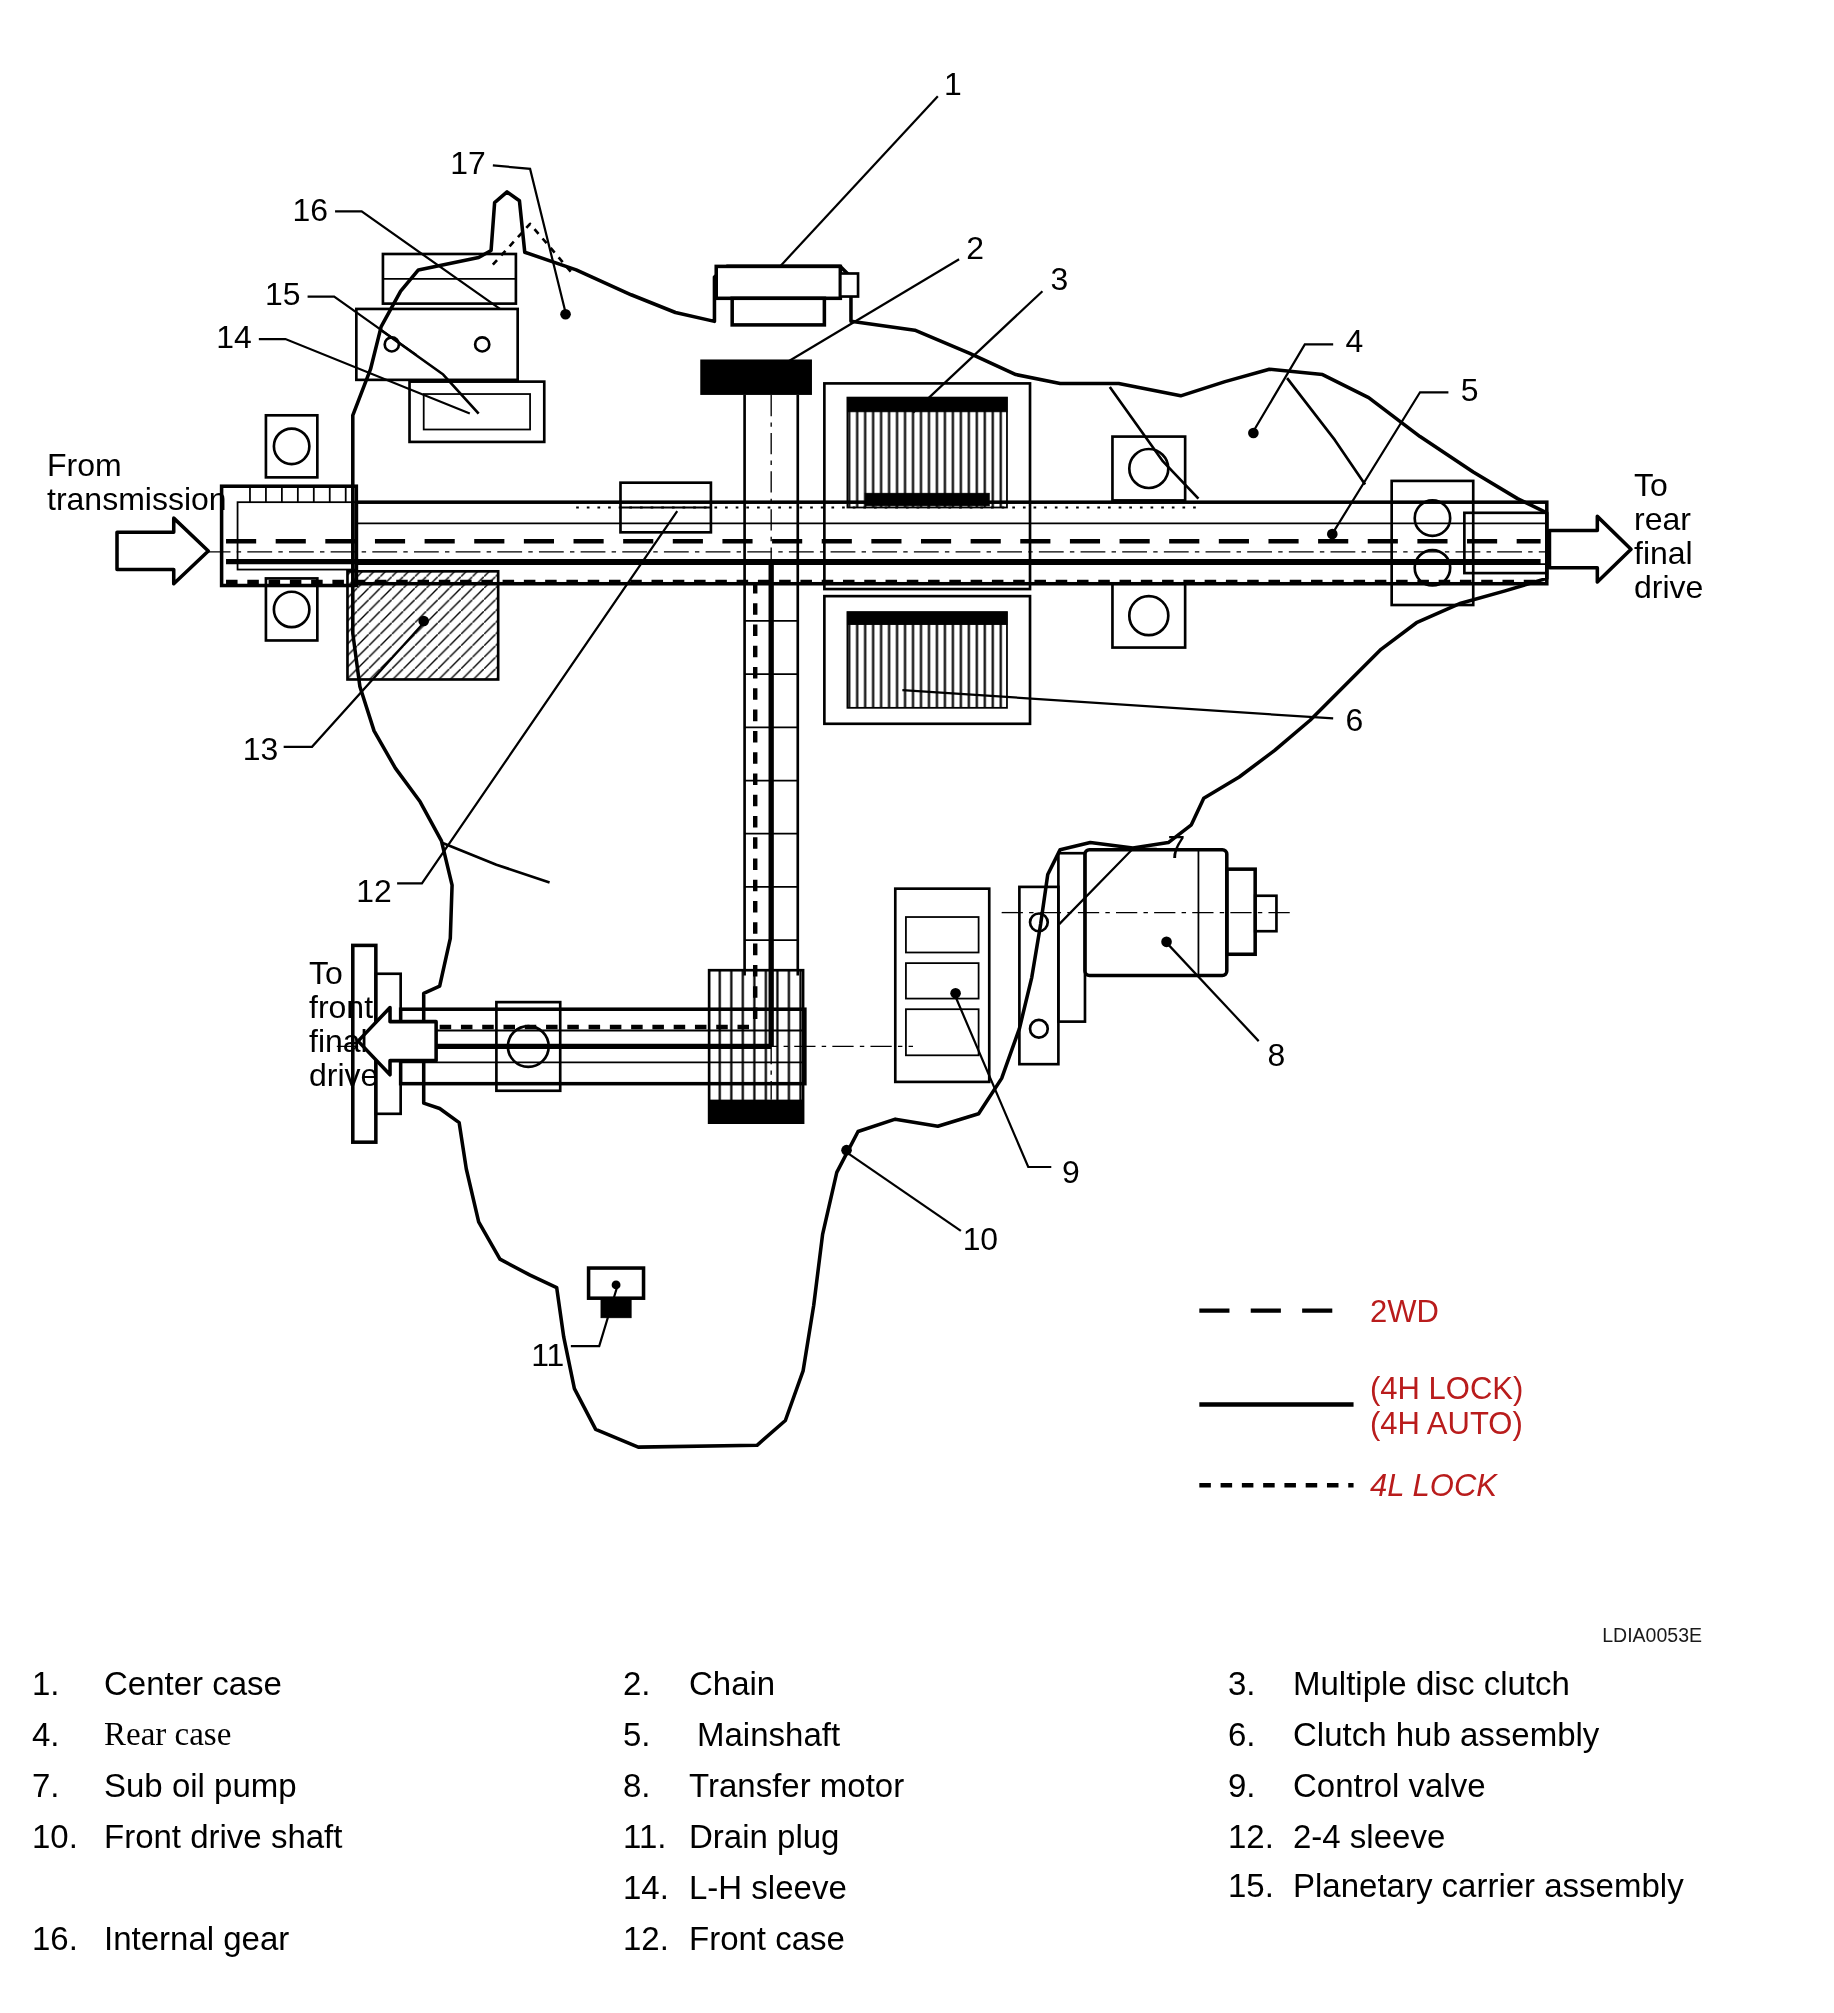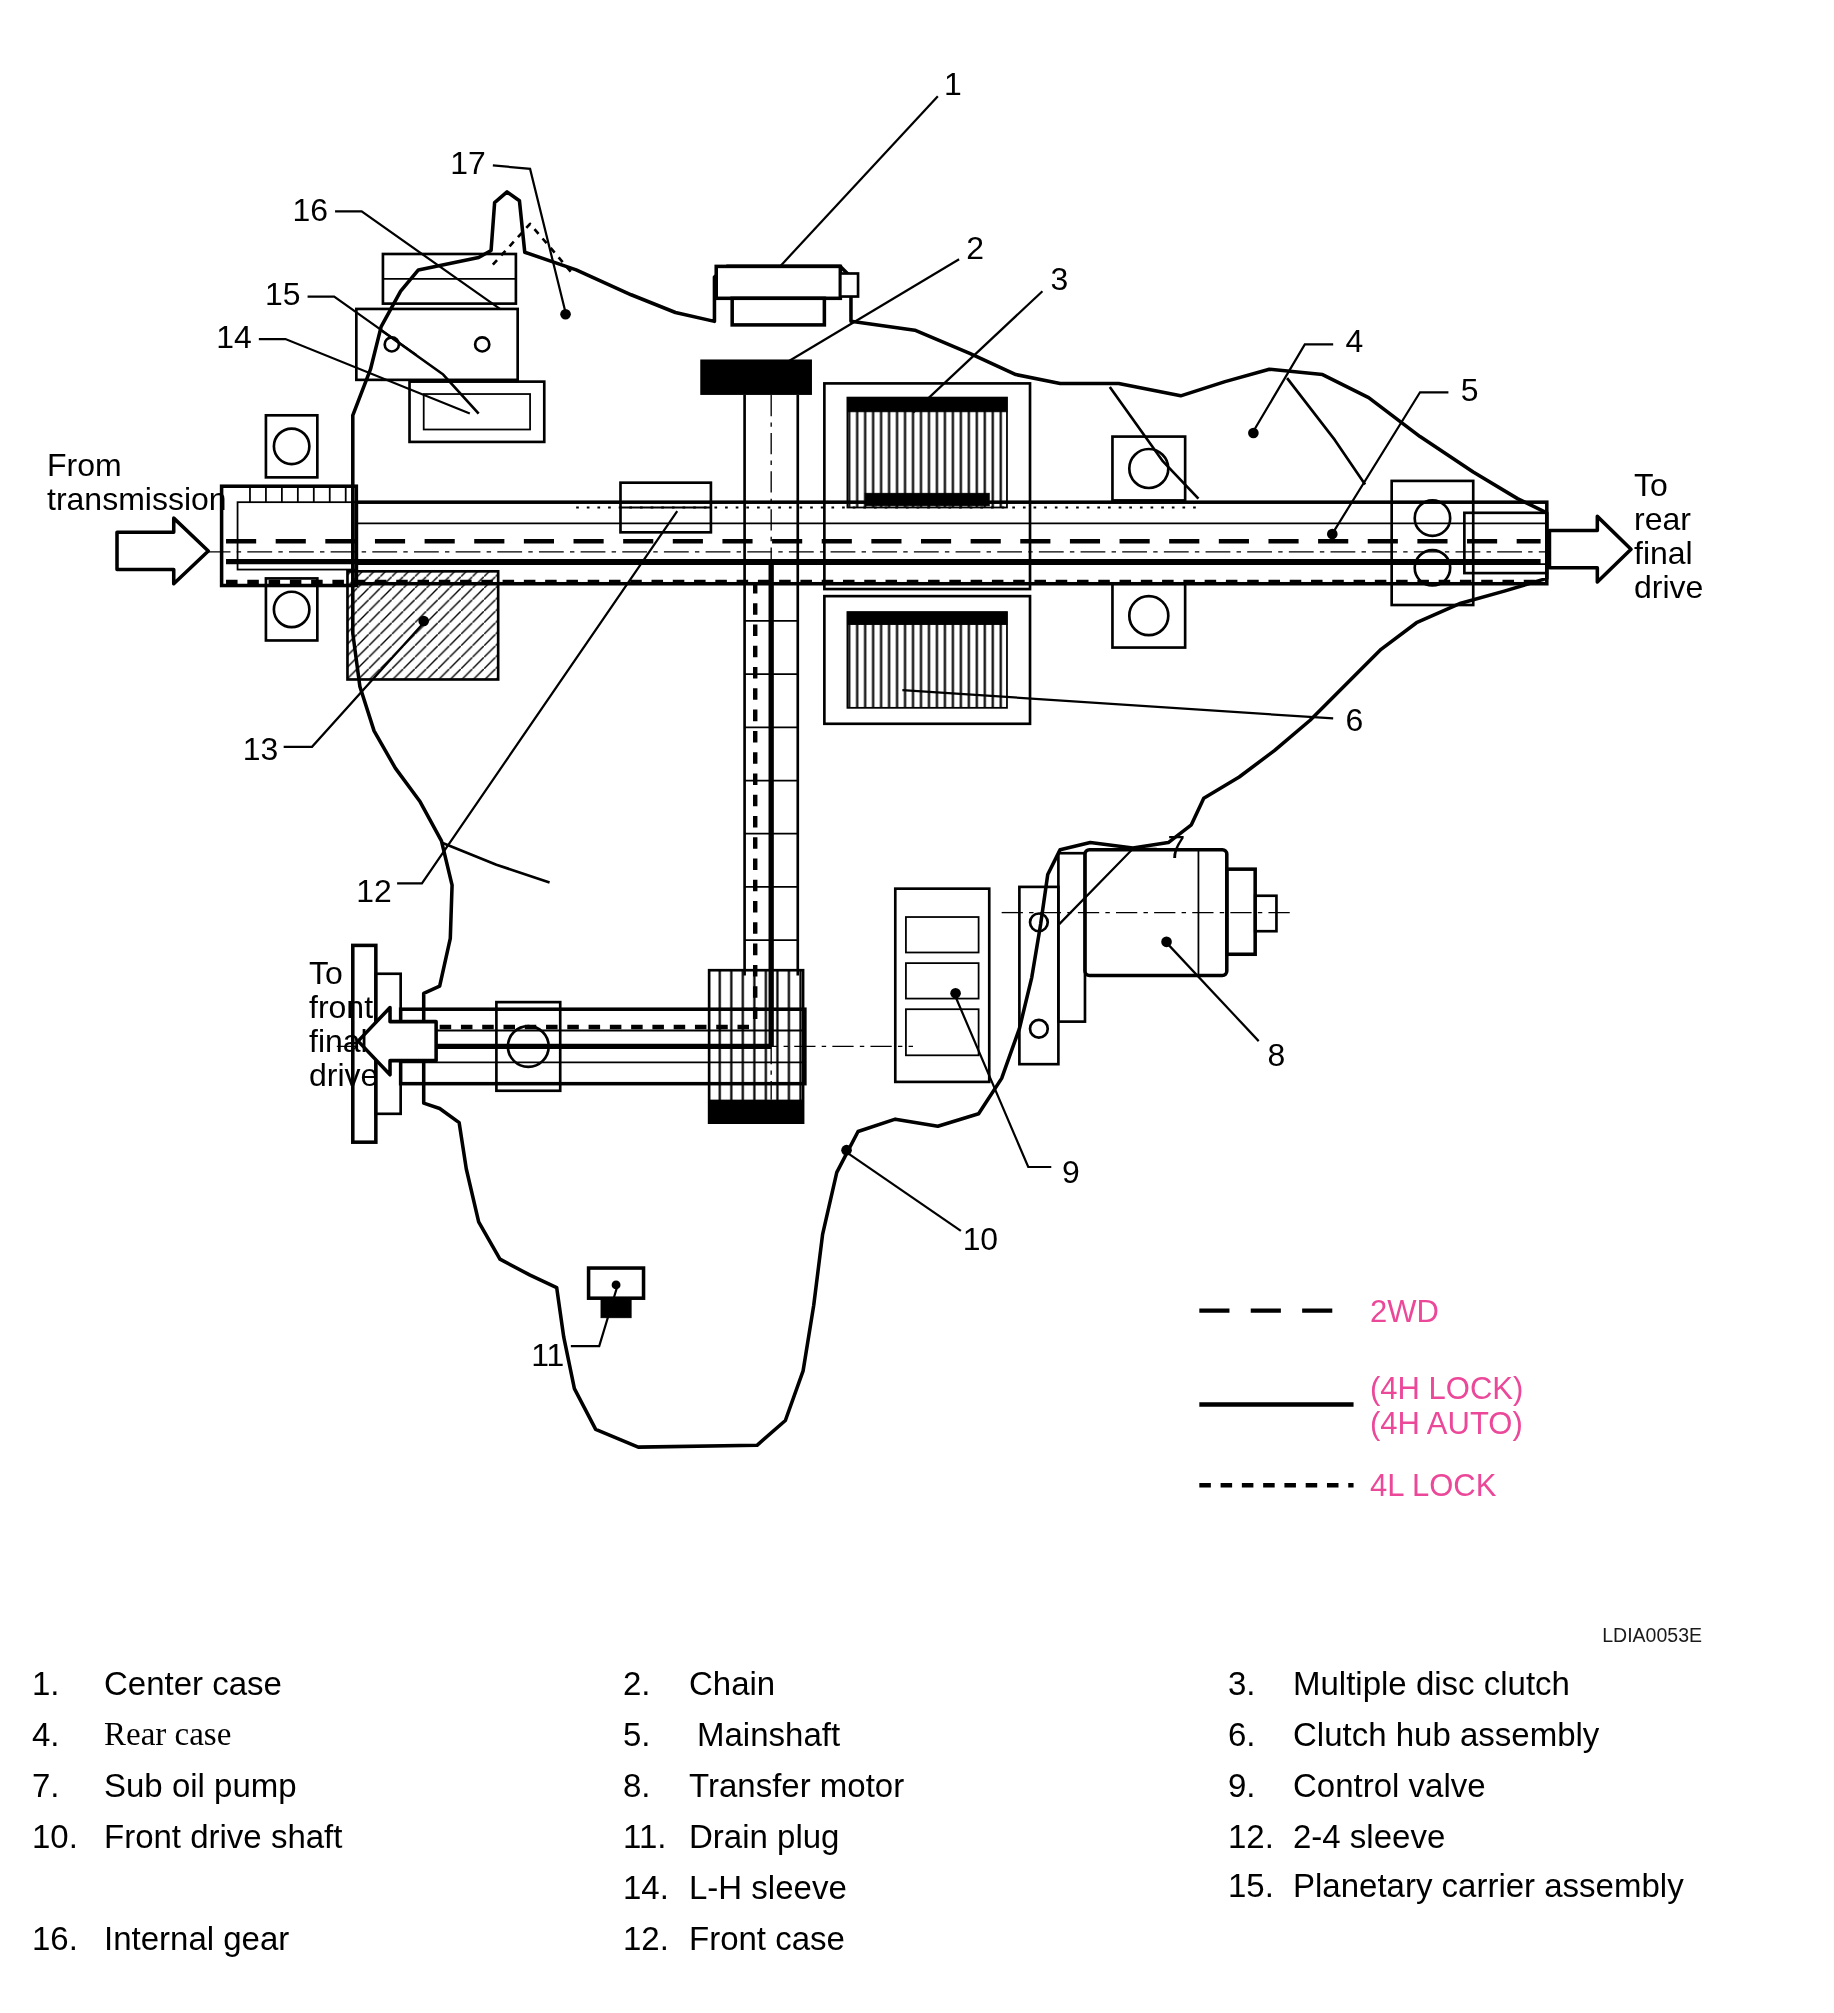--- a/index.html
+++ b/index.html
@@ -1,20 +1,20 @@
 <!DOCTYPE html>
 <html style="font-size:14px"><head>
 <meta charset="utf-8">
 <style>
   html,body{margin:0;padding:0;background:#fff;}
   #page{position:relative;width:1834px;height:2014px;background:#fff;overflow:hidden;
         font-family:"Liberation Sans",sans-serif;color:#000;}
   #art{position:absolute;left:0;top:0;}
   .flowlabel{position:absolute;font-size:32px;line-height:34px;color:#000;white-space:nowrap;}
-  .legendlabel{position:absolute;font-size:31px;line-height:33px;color:#ec4899;white-space:nowrap;}
+  .legendlabel{position:absolute;font-size:31px;line-height:33px;color:#b91c1c;white-space:nowrap;}
   .code{position:absolute;font-size:19.5px;color:#1a1a1a;}
   .plist{position:absolute;left:0;top:1665px;width:1834px;height:319px;}
   .prow{position:absolute;height:44px;font-size:33px;line-height:37px;white-space:nowrap;}
   .pnum{position:absolute;left:0;top:0;}
   .plabel{position:absolute;top:0;}
   svg text{font-family:"Liberation Sans",sans-serif;font-size:36px;fill:#000;}
 </style>
 </head>
 <body>
 
@@ -279,21 +279,21 @@
   <div class="flowlabel" style="left:309px;top:956px;">
     <div>To</div>
     <div>front</div>
     <div>final</div>
     <div>drive</div>
   </div>
 
   <div class="legendlabel" style="left:1370px;top:1295px;">2WD</div>
   <div class="legendlabel" style="left:1370px;top:1372px;">(4H LOCK)</div>
   <div class="legendlabel" style="left:1370px;top:1407px;">(4H AUTO)</div>
-  <div class="legendlabel" style="left:1370px;top:1469px;">4L LOCK</div>
+  <div class="legendlabel" style="left:1370px;top:1469px;font-style:italic;">4L LOCK</div>
 
   <div class="code" style="left:1507px;top:1624px;width:195px;text-align:right;">LDIA0053E</div>
 
   <div class="plist">
 
     <div class="prow" style="left:32px;top:0px;width:585px;">
       <span class="pnum">1.</span>
         <span class="plabel" style="left:72px;">Center case</span>
       </div>
     <div class="prow" style="left:32px;top:51px;width:585px;">

